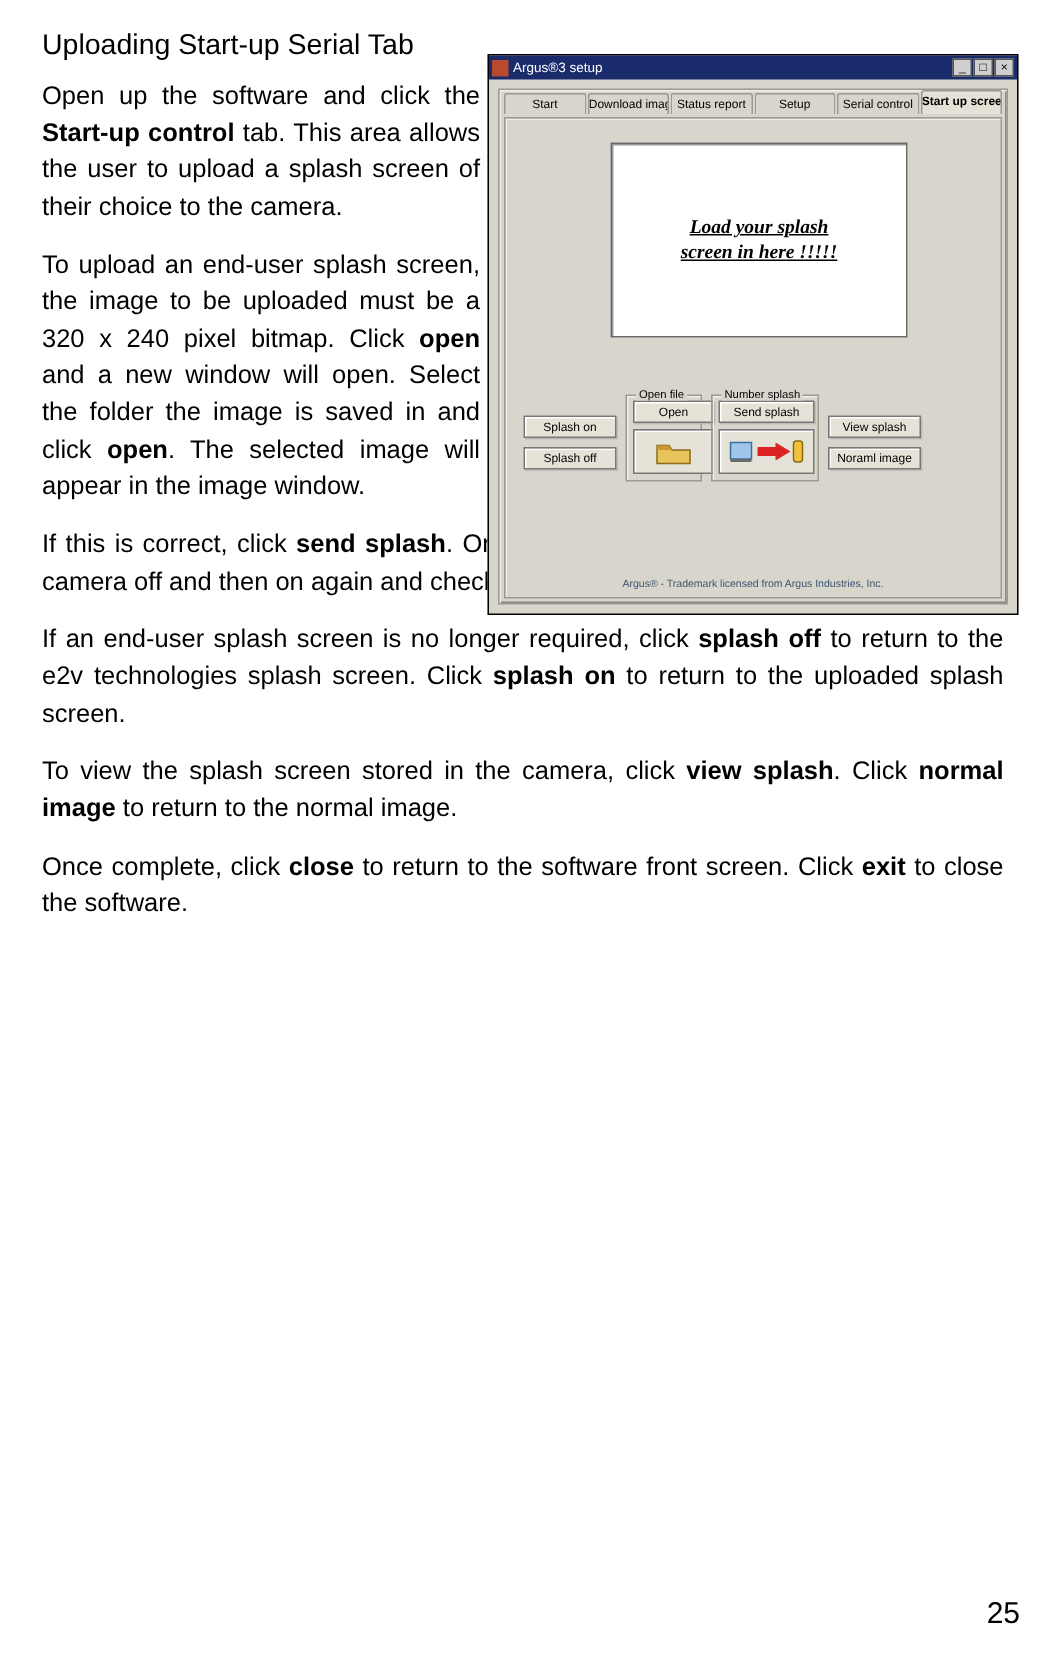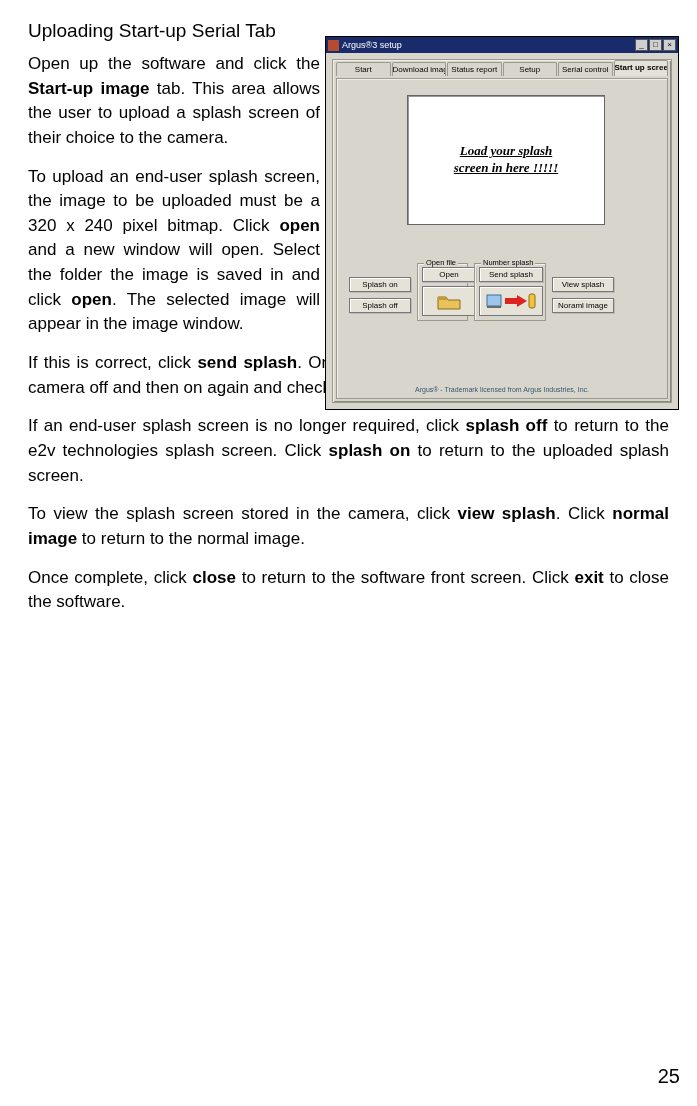--- a/index.html
+++ b/index.html
@@ -38,21 +38,21 @@
   .trademark { position: absolute; bottom: 5px; left: 0; right: 0; text-align: center; font-size: 7px; color: #3a5570; }
   
   svg { display: block; }
 </style>
 </head>
 <body>
 
 <div class="heading">Uploading Start-up Serial Tab</div>
 
 <p class="narrow">
-  <span>Open up the software and click the </span><b>Start-up image</b><span> tab. This area allows the user to upload a splash screen of their choice to the camera.</span>
+  <span>Open up the software and click the </span><b>Start-up control</b><span> tab. This area allows the user to upload a splash screen of their choice to the camera.</span>
 </p>
 
 <p class="narrow">
   <span>To upload an end-user splash screen, the image to be uploaded must be a 320 x 240 pixel bitmap. Click </span><b>open</b><span> and a new window will open. Select the folder the image is saved in and click </span><b>open</b><span>. The selected image will appear in the image window.</span>
 </p>
 
 <p class="full">
   <span>If this is correct, click </span><b>send splash</b><span>. Once the upload has been completed, turn the camera off and then on again and check the selected image is the splash screen.</span>
 </p>
 

